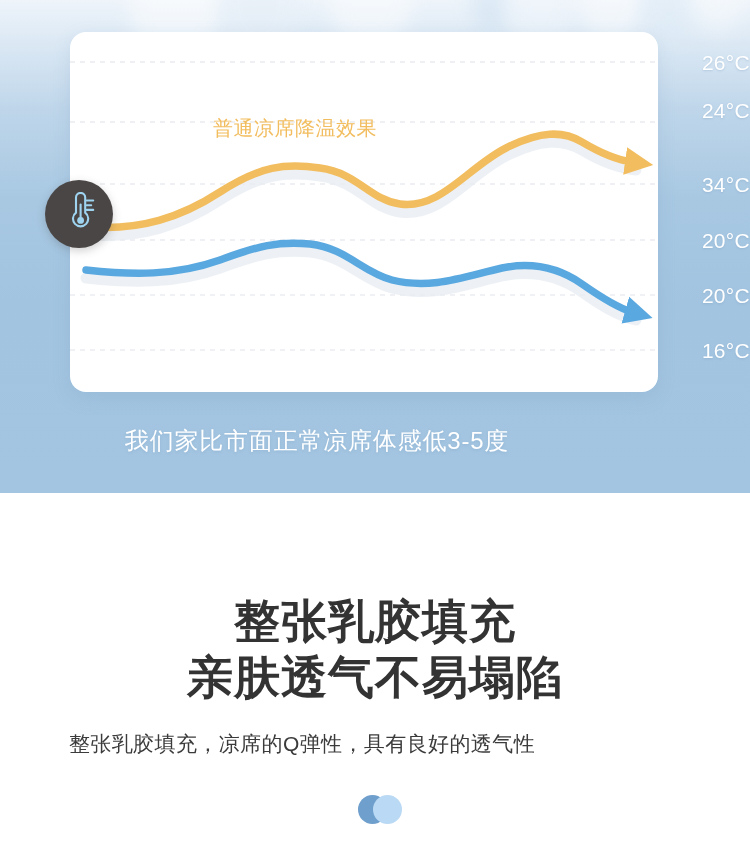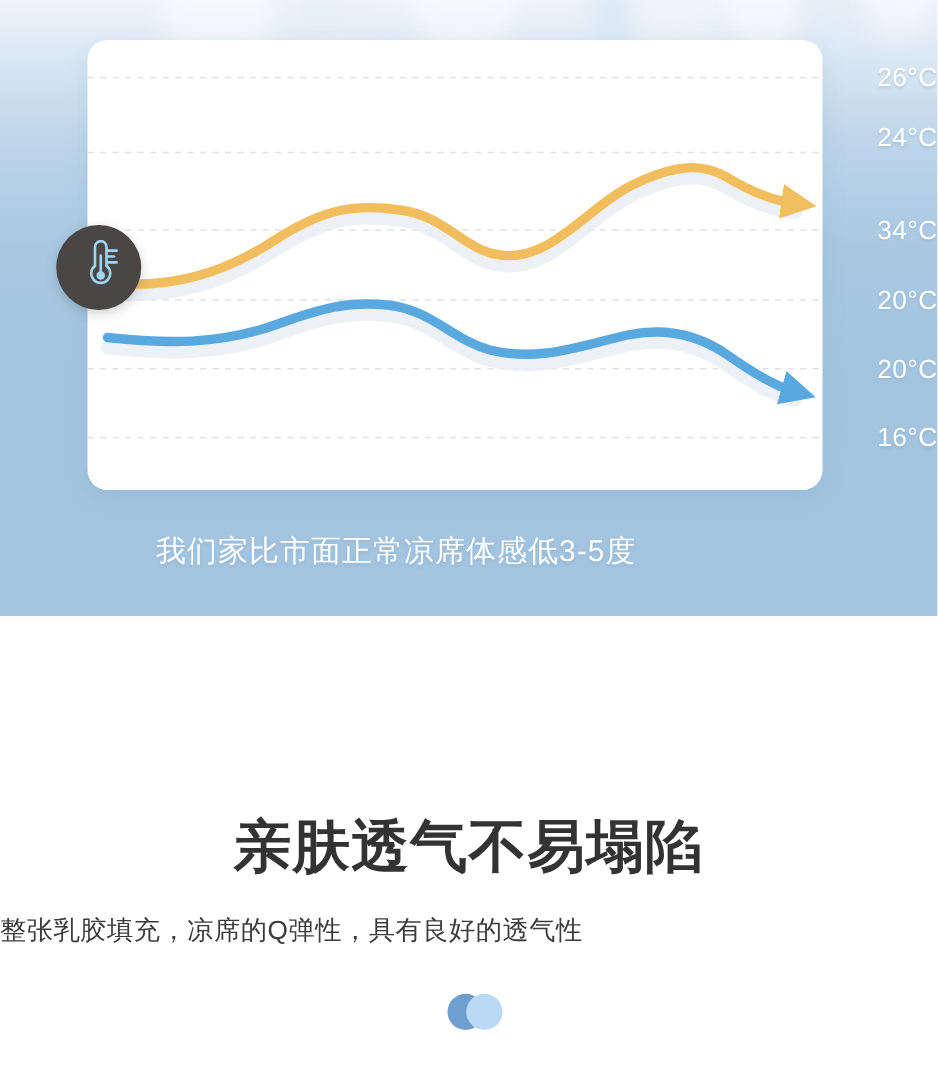--- a/index.html
+++ b/index.html
@@ -146,21 +146,21 @@
     letter-spacing: 1px;
     line-height: 1.22;
   }
   .promo-headline.l1 { top: 100px; }
   .promo-headline.l2 { top: 156px; }
   .promo-sub {
     position: absolute;
     left: 0;
     top: 237px;
     width: 604px;
-    text-align: left;
+    text-align: center;
     color: #3b3b3b;
     font-size: 21px;
     letter-spacing: .4px;
   }
 
   
   .dots {
     position: absolute;
     left: 0;
     top: 300px;
@@ -220,20 +220,21 @@
 
       <path d="M 22 195 C 70 198 110 186 150 160 C 190 134 215 131 250 136
                C 288 141 300 168 330 172 C 372 178 400 132 440 114
                C 470 100 492 98 512 110 C 532 122 548 128 562 130" fill="none" stroke="#f2bd5f" stroke-width="7.5" stroke-linecap="round" stroke-linejoin="round" marker-end="url(#arrowOrange)"></path>
 
       <path d="M 16 238 C 62 243 105 244 150 228 C 188 214 208 209 240 212
                C 276 216 292 240 322 248 C 362 258 396 244 432 236
                C 466 229 492 238 512 252 C 532 266 548 276 562 280" fill="none" stroke="#5aa8e0" stroke-width="7.5" stroke-linecap="round" stroke-linejoin="round" marker-end="url(#arrowBlue)"></path>
     </svg>
 
+    <div class="series-label orange">普通凉席降温效果</div>
   </div>
 
   <div class="temp-axis">
     <div class="temp-tick" style="top:20px">26°C</div>
     <div class="temp-tick" style="top:68px">24°C</div>
     <div class="temp-tick" style="top:142px">34°C</div>
     <div class="temp-tick" style="top:198px">20°C</div>
     <div class="temp-tick" style="top:253px">20°C</div>
     <div class="temp-tick" style="top:308px">16°C</div>
   </div>
@@ -248,20 +249,21 @@
         <line x1="25.6" y1="13.2" x2="30.2" y2="13.2" stroke="#9ed4f0" stroke-width="2.1" stroke-linecap="round"></line>
         <line x1="25.6" y1="17.9" x2="32.2" y2="17.9" stroke="#9ed4f0" stroke-width="2.1" stroke-linecap="round"></line>
       </svg>
     </span>
   </div>
 
   <div class="hero-caption">我们家比市面正常凉席体感低3-5度</div>
 </div>
 
 <div class="promo">
+  <div class="promo-headline l1">整张乳胶填充</div>
   <div class="promo-headline l2">亲肤透气不易塌陷</div>
   <div class="promo-sub">整张乳胶填充，凉席的Q弹性，具有良好的透气性</div>
 
   <div class="dots">
     <span class="dot d1"></span>
     <span class="dot d2"></span>
   </div>
 </div>
 
 </body></html>

